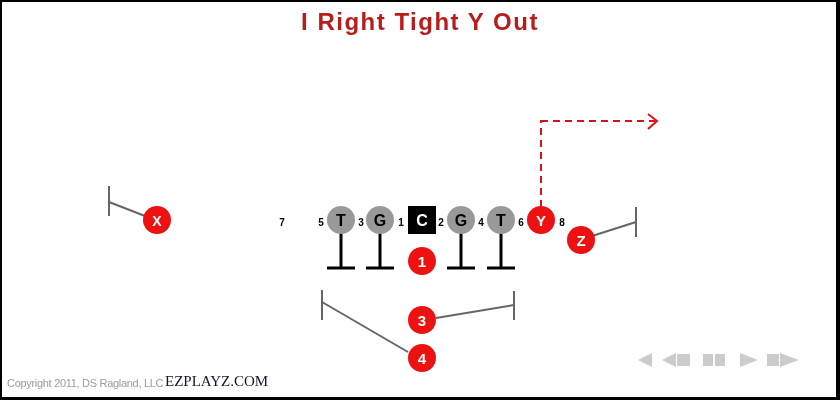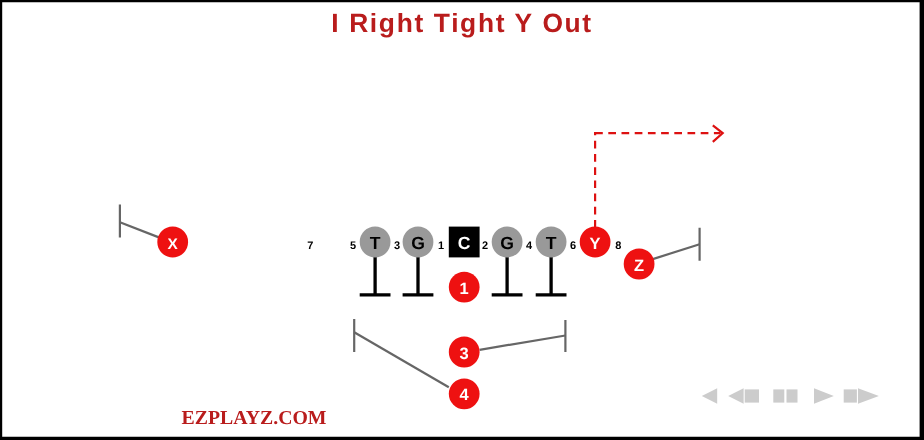--- a/index.html
+++ b/index.html
@@ -13,21 +13,21 @@
     font-family: "Liberation Sans", sans-serif; font-weight: bold; font-size: 24px;
     letter-spacing: 1.5px; color: #b91c1c;
   }
   svg.field { position: absolute; left: -2px; top: -2px; }
   .copyright {
     position: absolute; left: 5px; bottom: 8px; font-family: "Liberation Sans", sans-serif;
     font-size: 11px; color: #9a9a9a; letter-spacing: -0.3px;
   }
   .brand {
     position: absolute; left: 163px; bottom: 7px; font-family: "Liberation Serif", serif;
-    font-weight: bold; font-size: 18px; color: #b91c1c;
+    font-weight: normal; font-size: 15px; color: #0f172a;
   }
 </style>
 </head>
 <body>
 
 <div id="frame">
   <div class="title">I Right Tight Y Out</div>
 
   <svg class="field" width="840" height="400" viewBox="0 0 840 400">
 
@@ -136,14 +136,15 @@
         <rect x="715" y="354" width="10" height="12"></rect>
       </g>
       <polygon points="740,353 758,360 740,367"></polygon>
       <g>
         <rect x="767" y="354" width="12" height="12"></rect>
         <polygon points="780,353 799,360 780,367"></polygon>
       </g>
     </g>
   </svg>
 
+  <div class="copyright">Copyright 2011, DS Ragland, LLC</div>
   <div class="brand">EZPLAYZ.COM</div>
 </div>
 
 </body></html>

